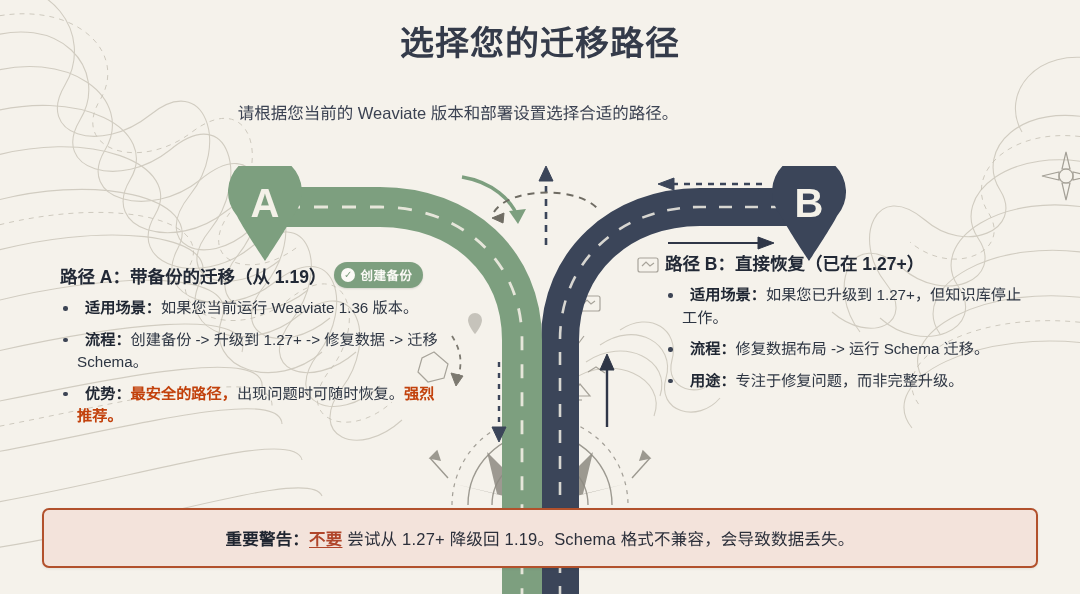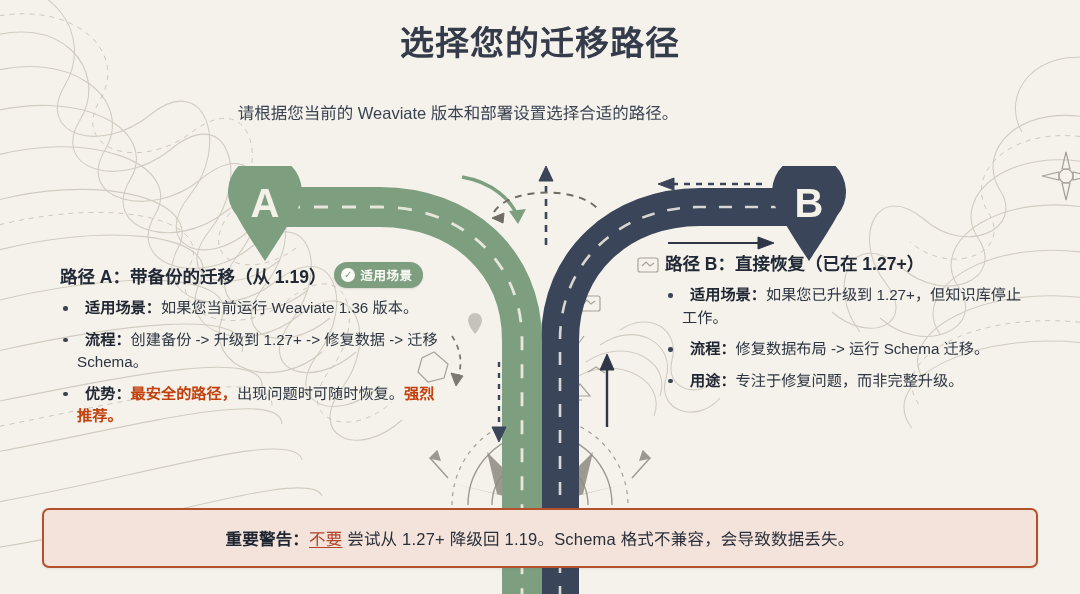--- a/index.html
+++ b/index.html
@@ -81,21 +81,21 @@
   #warning{
     position:absolute;left:42px;top:508px;width:996px;height:60px;
     background:#f3e3db;border:2.5px solid #b2512c;border-radius:7px;
     display:flex;align-items:center;justify-content:center;
     z-index:6;box-sizing:border-box;
     box-shadow:0 1px 3px rgba(0,0,0,.07);
   }
   #warning .wtext{font-size:16.5px;color:#2b2f3a;letter-spacing:.2px;}
   #warning .wlead{font-weight:bold;color:#1f2530;font-family:Liberation Mono, monospace;}
   #warning .wno{
-    color:#b0452a;font-weight:normal;
+    color:#b0452a;font-weight:bold;
     text-decoration:underline;text-underline-offset:2px;text-align:center;
   }
 </style>
 </head>
 <body>
 
 <div id="stage">
 
   <svg id="topo" class="layer" viewBox="0 0 1080 594" preserveAspectRatio="none">
     <rect x="0" y="0" width="1080" height="594" fill="#f5f2eb"></rect>
@@ -252,21 +252,21 @@
         <path d="M37,95 C37,95 15,62 9,50 A37,37 0 1,1 65,50 C59,62 37,95 37,95 Z" fill="#3b4559"></path>
       </svg>
       <div class="letter">B</div>
     </div>
 
     <div class="path-block" id="pathA">
       <div class="path-head">
         <span>路径 A：带备份的迁移（从 1.19）</span>
         <span class="badge">
           <span class="chk">✓</span>
-          <span>适用场景</span>
+          <span>创建备份</span>
         </span>
       </div>
       <ul class="bullets">
         <li>
           <span class="lbl">适用场景：</span><span>如果您当前运行 Weaviate 1.36 版本。</span>
         </li>
         <li>
           <span class="lbl">流程：</span><span>创建备份 -&gt; 升级到 1.27+ -&gt; 修复数据 -&gt; 迁移 Schema。</span>
         </li>
         <li>

